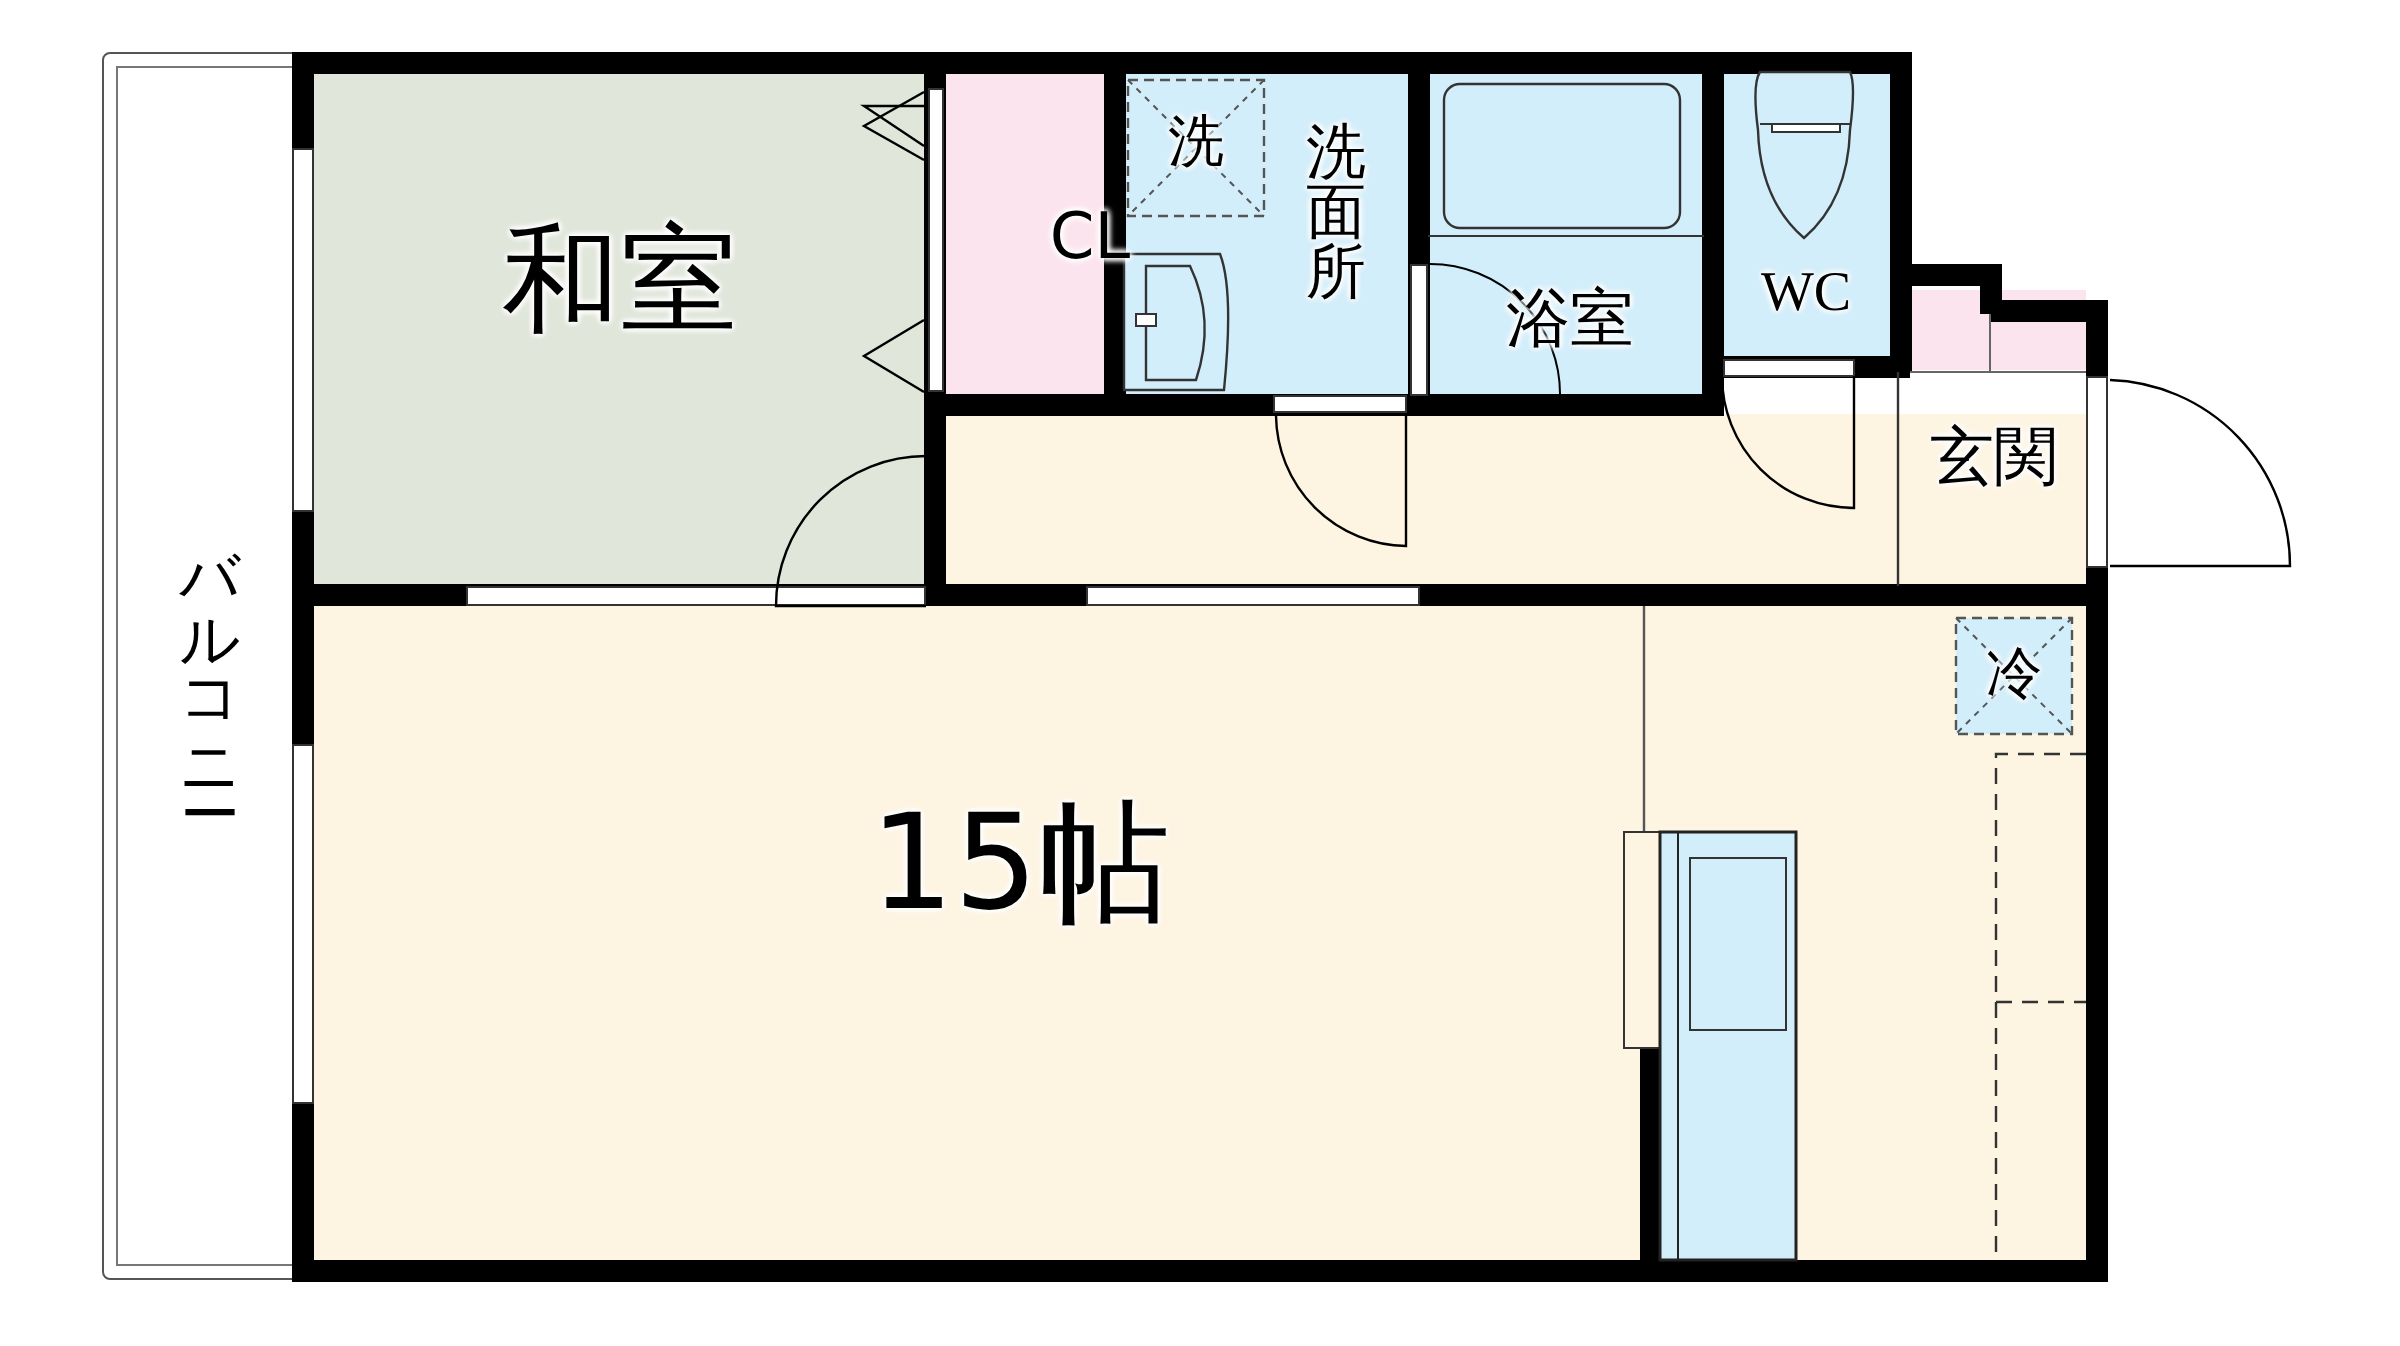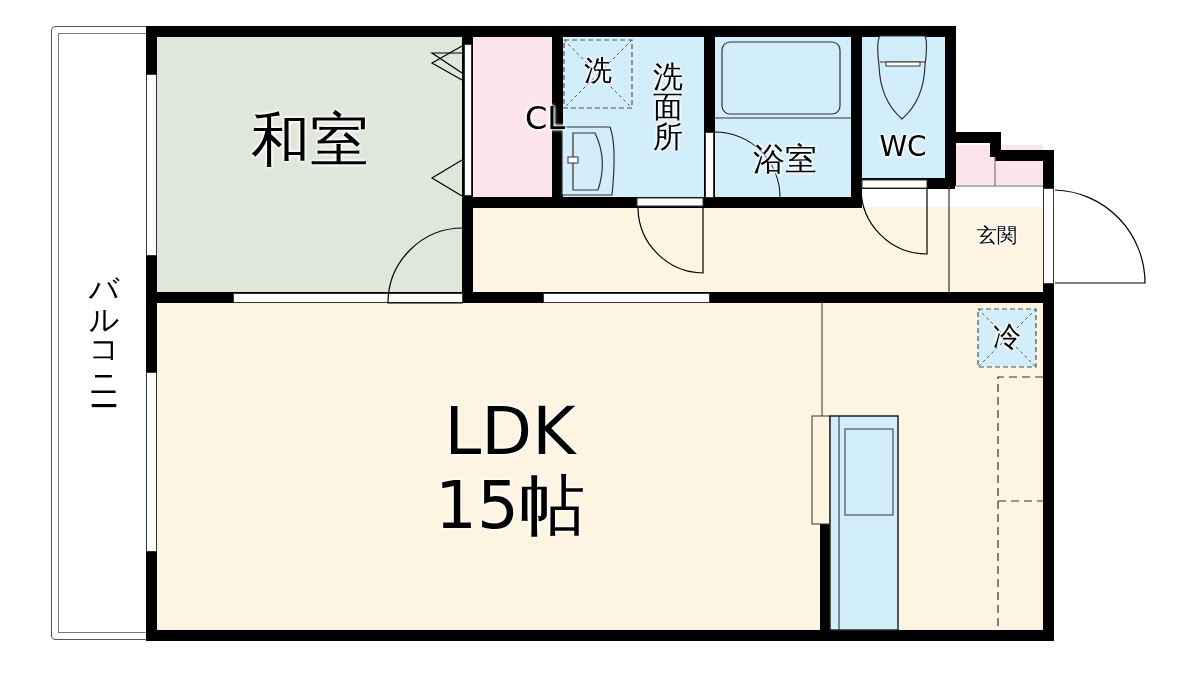--- a/index.html
+++ b/index.html
@@ -106,19 +106,18 @@
 
 <div class="lbl" style="left:230px;top:110px;width:160px;font-size:59px;font-family:Liberation Serif, serif;">
   <div>和室</div>
 </div>
 <div class="lbl" style="left:473px;top:102px;width:80px;font-size:32px;margin-left:32px;">CL</div>
 <div class="lbl" style="left:564px;top:56px;width:68px;font-size:28px;">洗</div>
 <div class="lbl" style="left:648px;top:62px;width:40px;font-size:30px;white-space:pre-line;line-height:1.0;">洗
 面
 所</div>
 <div class="lbl" style="left:730px;top:143px;width:110px;font-size:32px;">浴室</div>
-<div class="lbl" style="left:862px;top:132px;width:82px;font-size:28px;">WC</div>
-<div class="lbl" style="left:952px;top:225px;width:90px;font-size:20px;text-align:center;">玄関</div>
+<div class="lbl" style="left:862px;top:132px;width:82px;font-size:28px;font-family:Liberation Serif, serif;">WC</div>
+<div class="lbl" style="left:952px;top:212px;width:90px;font-size:32px;text-align:center;">玄関</div>
 <div class="lbl" style="left:978px;top:322px;width:58px;font-size:28px;">冷</div>
 <div class="lbl" style="left:400px;top:395px;width:220px;font-size:66px;line-height:1.12;">
-  <div>LDK</div>
   <div>15帖</div>
 </div>
 
 </body></html>

